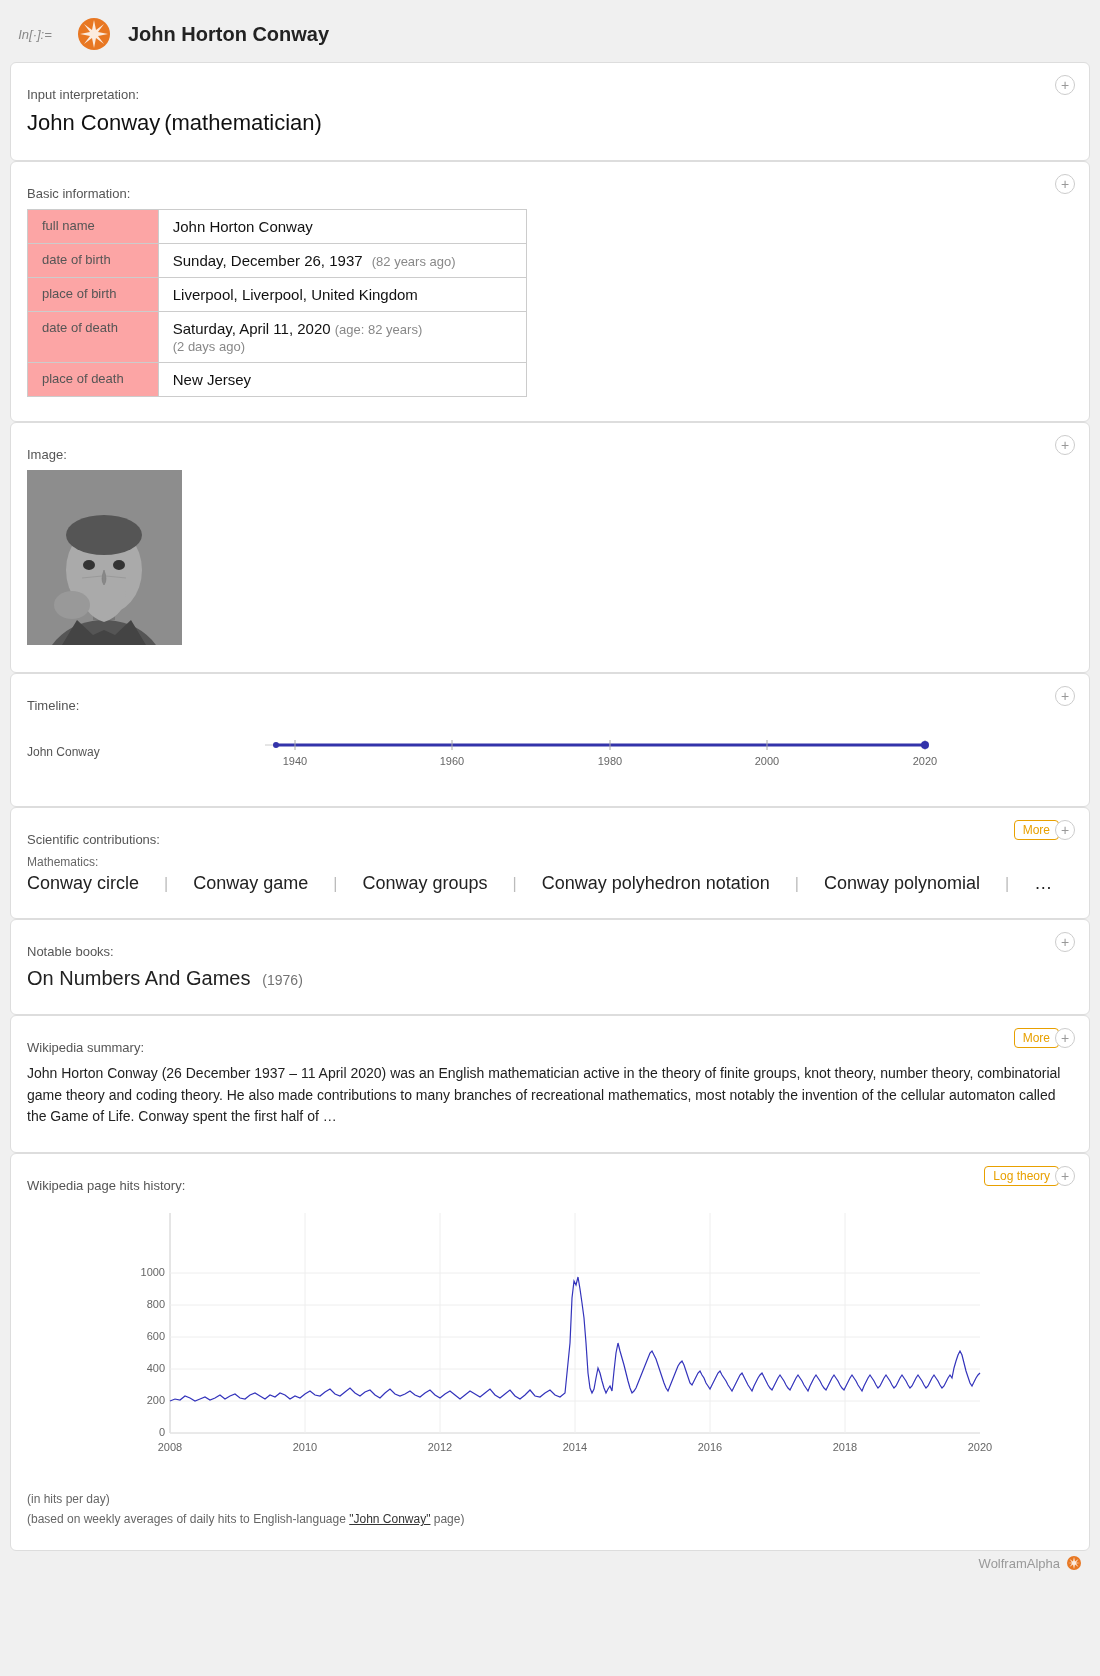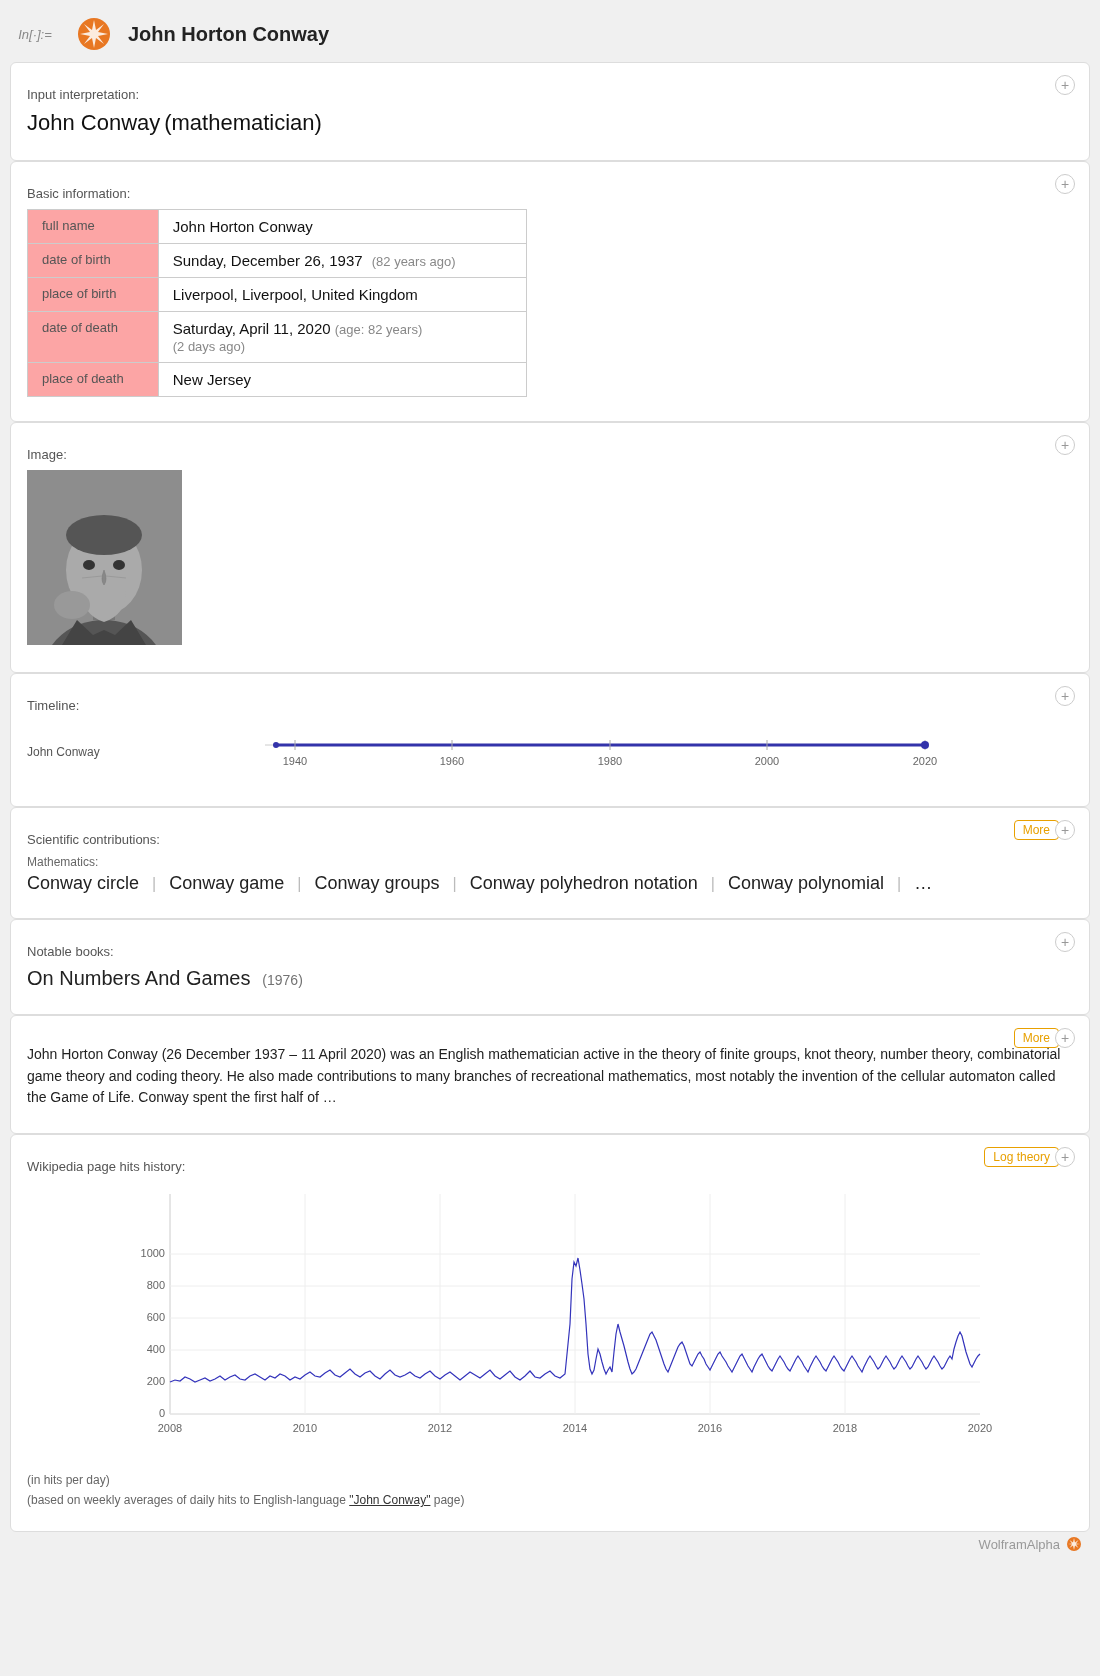--- a/index.html
+++ b/index.html
@@ -119,21 +119,21 @@
     
     .section-label-sm {
       font-size: 12px;
       color: #666;
       margin-bottom: 4px;
     }
     .contributions-row {
       display: flex;
       align-items: baseline;
       flex-wrap: wrap;
-      gap: 3px;
+      gap: 15px;
       font-size: 18px;
       color: #333;
       margin-top: 4px;
     }
     .contrib-item {
       color: #222;
       font-size: 18px;
     }
     .contrib-sep {
       color: #bbb;
@@ -342,20 +342,21 @@
 <div class="card">
   <div class="card-label">Notable books:</div>
   <div class="plus-btn">+</div>
   <div>
     <span class="book-title">On Numbers And Games</span>
     <span class="book-year">(1976)</span>
   </div>
 </div>
 
 <div class="card">
+  <div class="card-label">Wikipedia summary:</div>
   <div class="more-btn">More</div>
   <div class="plus-btn">+</div>
   <div class="wiki-text">John Horton Conway (26 December 1937 – 11 April 2020) was an English mathematician active in the theory of finite groups, knot theory, number theory, combinatorial game theory and coding theory. He also made contributions to many branches of recreational mathematics, most notably the invention of the cellular automaton called the Game of Life. Conway spent the first half of …</div>
 </div>
 
 <div class="card">
   <div class="card-label">Wikipedia page hits history:</div>
   <div class="more-btn">Log theory</div>
   <div class="plus-btn">+</div>
   <div class="hits-chart-container">

